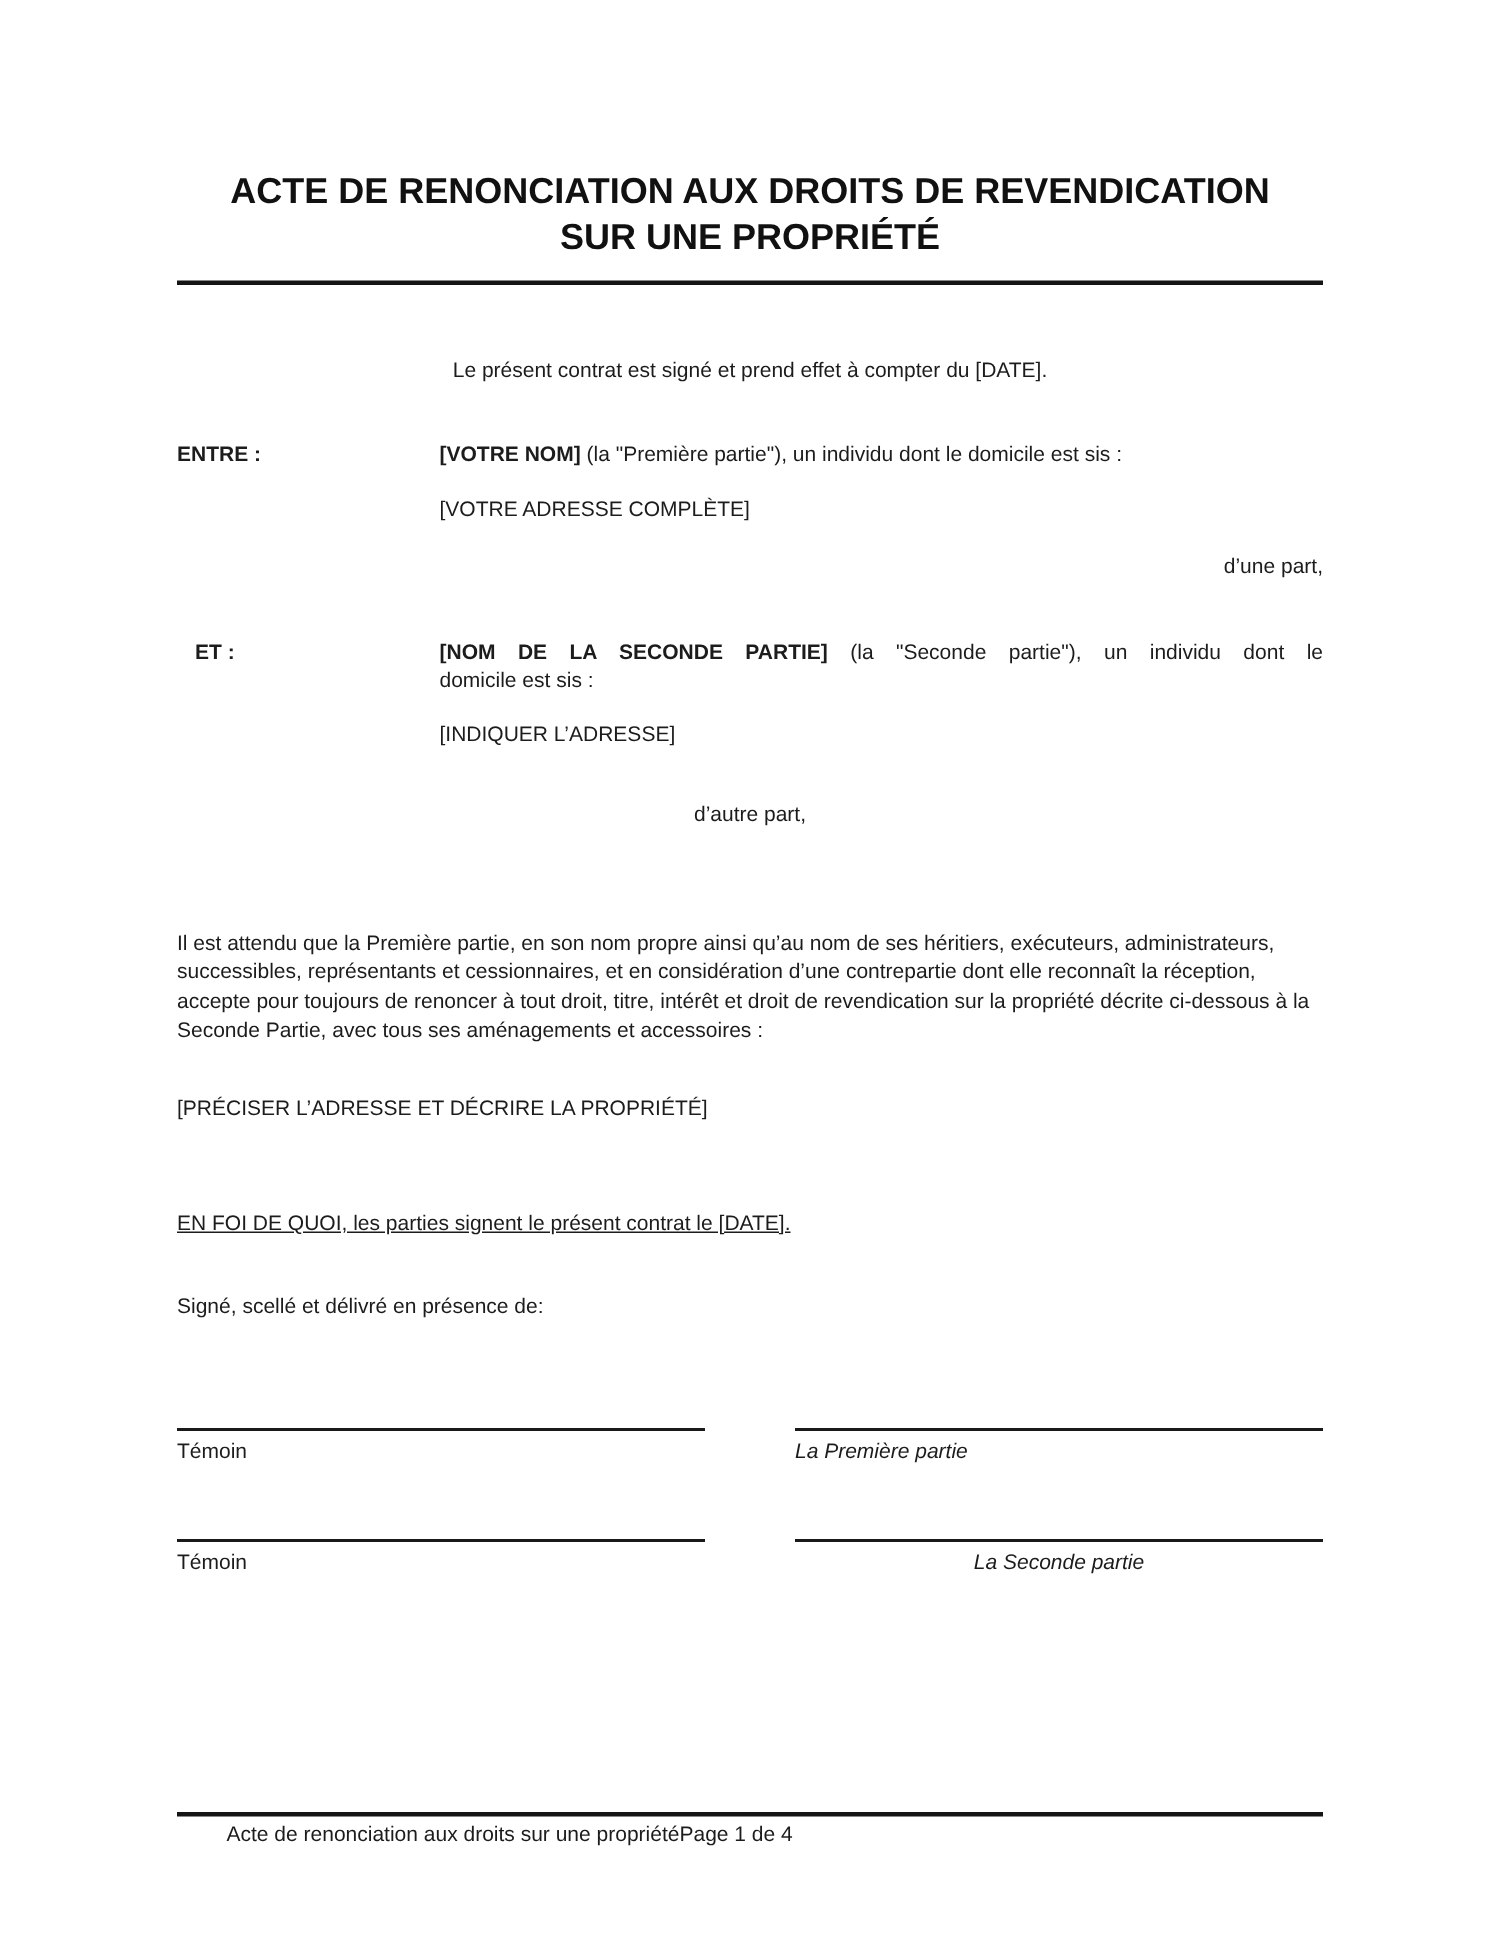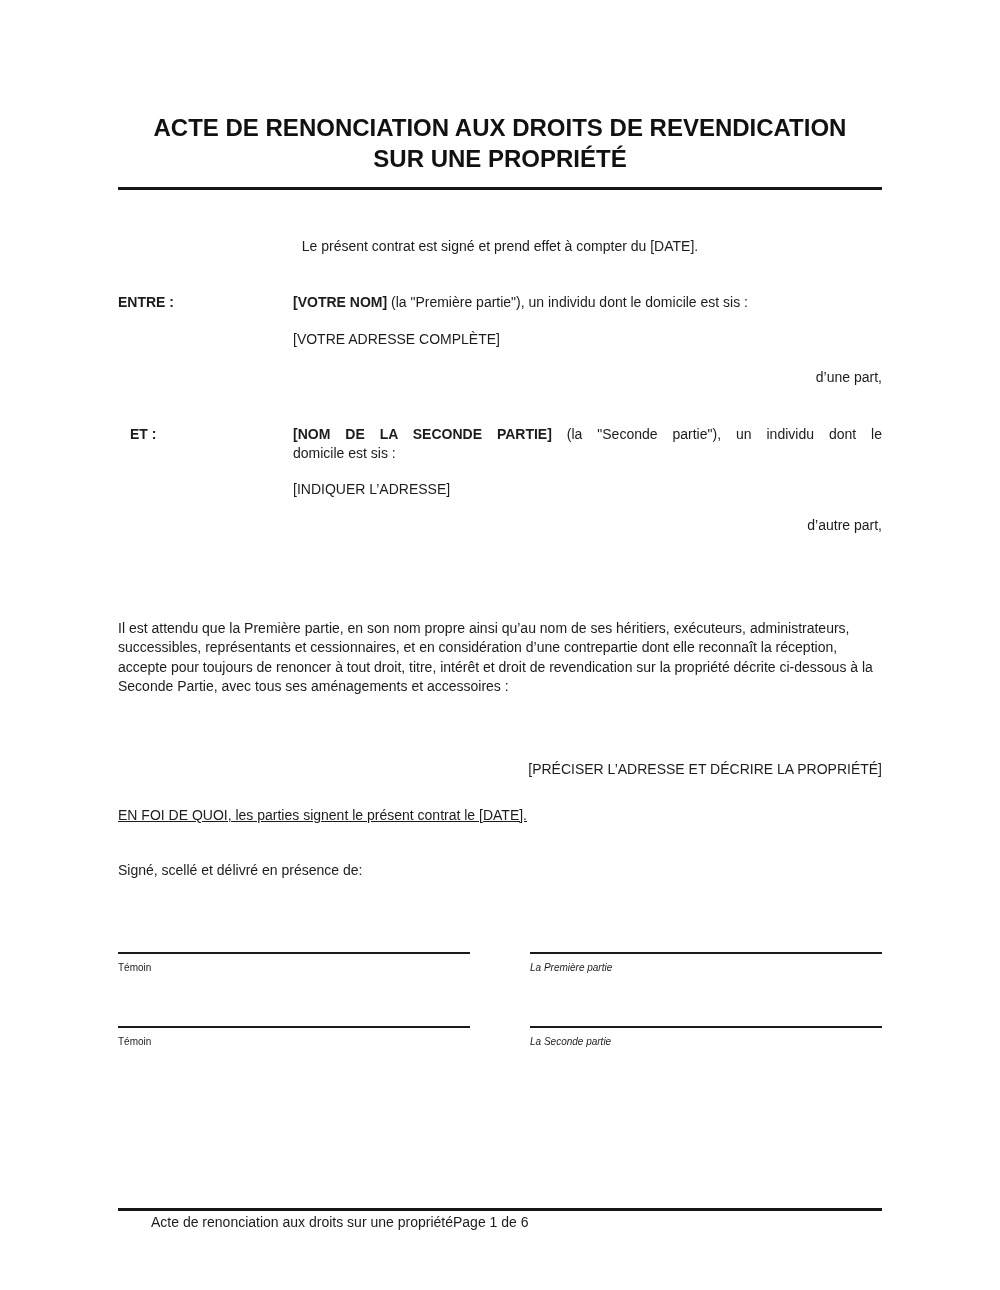--- a/index.html
+++ b/index.html
@@ -19,21 +19,21 @@
   .body-text { font-size:14px; line-height:19.3px; }
   .left-col   { left:118px; width:764px; }
   .label-col  { left:118px; width:160px; font-weight:bold; }
   .content-col{ left:293px; width:589px; }
   .right-align{ left:118px; width:764px; text-align:right; }
   .bold { font-weight:bold; }
   .justify-line { display:block; text-align:justify; text-align-last:justify; }
   .plain-line   { display:block; }
   .sig-line {
     border-top:2px solid #1a1a1a; padding-top:4px;
-    font-size:10px; line-height:19px;
+    font-size:14px; line-height:19px;
   }
   .sig-left  { left:118px; width:352px; }
   .sig-right { left:530px; width:352px;font-style:italic; }
   .footer-row {
     top:1213px; left:118px; width:764px;
     display:flex; 
     font-size:14px; line-height:19px;margin-left:33px;
   }
 </style>
 </head>
@@ -55,35 +55,35 @@
   </div>
   <div class="abs body-text right-align" style="top:368px;">d’une part,</div>
   <div class="abs body-text content-col" style="top:330px;">[VOTRE ADRESSE COMPLÈTE]</div>
 
   <div class="abs body-text label-col" style="top:425px;padding-left:12px;">ET :</div>
   <div class="abs body-text content-col" style="top:425px;">
     <span class="justify-line"><span class="bold">[NOM DE LA SECONDE PARTIE]</span><span> (la "Seconde partie"), un individu dont le</span></span>
     <span class="plain-line">domicile est sis :</span>
   </div>
   <div class="abs body-text content-col" style="top:480px;">[INDIQUER L’ADRESSE]</div>
-  <div class="abs body-text right-align" style="top:516px;">d’autre part,</div>
+  <div class="abs body-text right-align" style="top:533px;text-align:center;">d’autre part,</div>
 
   <div class="abs body-text left-col" style="top:619px;">Il est attendu que la Première partie, en son nom propre ainsi qu’au nom de ses héritiers, exécuteurs, administrateurs, successibles, représentants et cessionnaires, et en considération d’une contrepartie dont elle reconnaît la réception, accepte pour toujours de renoncer à tout droit, titre, intérêt et droit de revendication sur la propriété décrite ci-dessous à la Seconde Partie, avec tous ses aménagements et accessoires :</div>
 
-  <div class="abs body-text left-col" style="top:760px;text-align:right;">[PRÉCISER L’ADRESSE ET DÉCRIRE LA PROPRIÉTÉ]</div>
+  <div class="abs body-text left-col" style="top:729px;">[PRÉCISER L’ADRESSE ET DÉCRIRE LA PROPRIÉTÉ]</div>
 
   <div class="abs body-text left-col" style="top:806px;text-decoration:underline;">EN FOI DE QUOI, les parties signent le présent contrat le [DATE].</div>
 
   <div class="abs body-text left-col" style="top:861px;">Signé, scellé et délivré en présence de:</div>
 
   <div class="abs sig-line sig-left" style="top:952px;">Témoin</div>
   <div class="abs sig-line sig-right" style="top:952px;">La Première partie</div>
 
   <div class="abs sig-line sig-left" style="top:1026px;">Témoin</div>
-  <div class="abs sig-line sig-right" style="top:1026px;">La Seconde partie</div>
+  <div class="abs sig-line sig-right" style="top:1026px;text-align:center;">La Seconde partie</div>
 
   <div class="abs rule rule-footer"></div>
   <div class="abs footer-row">
     <span>Acte de renonciation aux droits sur une propriété</span>
-    <span>Page 1 de 6</span>
+    <span>Page 1 de 4</span>
   </div>
 
 </div>
 
 </body></html>

